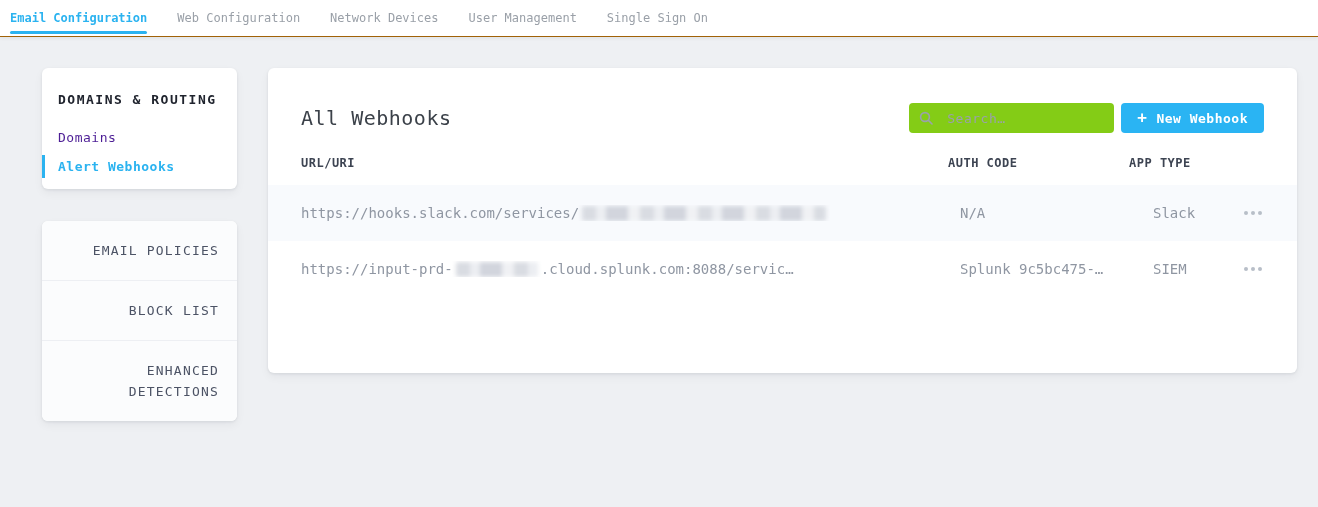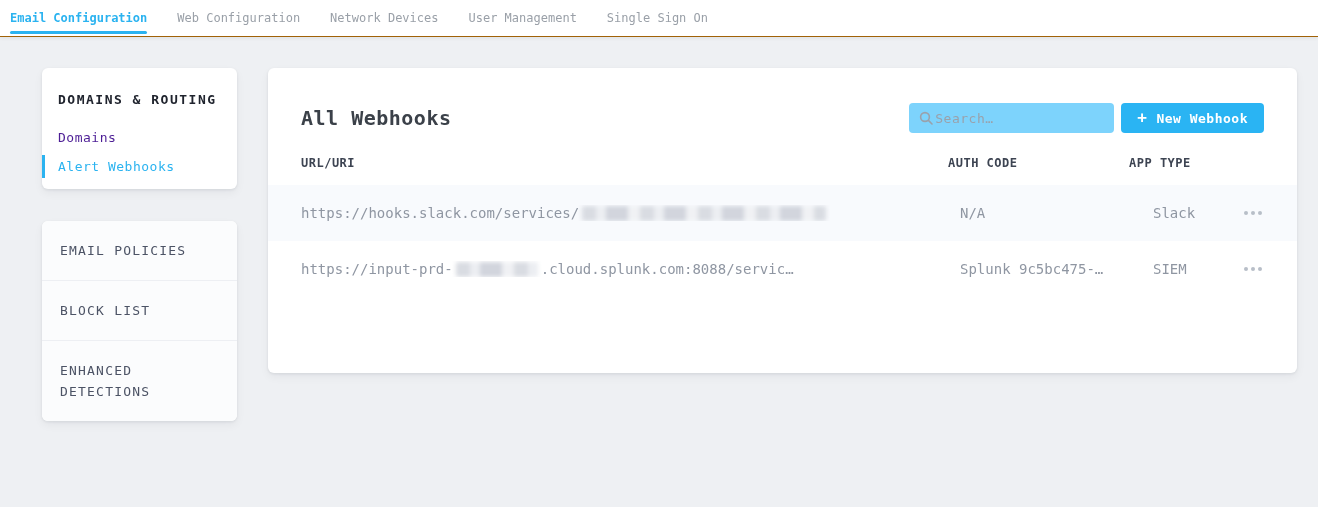--- a/index.html
+++ b/index.html
@@ -44,48 +44,48 @@
   }
   .card.routing { padding:24px 16px 8px 16px; margin-bottom:32px; }
   .routing-heading {
     font-size:13px; font-weight:700; color:#20242e;
     letter-spacing:1.5px; margin-bottom:16px; white-space:nowrap;
   }
   .side-item {
     position:relative; padding:7px 0; font-size:13px;
     letter-spacing:.5px; color:#4c1d95; cursor:pointer; white-space:nowrap;
   }
-  .side-item.active { color:#2bb3f0; font-weight:400; }
+  .side-item.active { color:#2bb3f0; font-weight:700; }
   .side-item.active .active-bar {
     position:absolute; left:-16px; top:3px; bottom:3px;
     width:3px; background:#2bb3f0;
   }
-  .card.group { overflow:hidden; }
+  .card.group { overflow:hidden;text-align:right; }
   .group-section {
     background:#fbfcfd; padding:19px 18px;
     font-size:13px; letter-spacing:1.2px; line-height:21px;
     color:#4c5365; cursor:pointer;
   }
   .group-section + .group-section { border-top:1px solid #edeff3; }
 
   
   .panel {
     flex:1; background:#ffffff; border-radius:6px; min-height:305px;
     box-shadow:0 1px 3px rgba(16,24,40,.08),0 4px 10px rgba(16,24,40,.05);
     padding-bottom:66px;
   }
   .panel-header {
     display:flex; align-items:center; justify-content:space-between;
     padding:35px 33px 0 33px; height:65px;
   }
-  .panel-title { font-size:20px; font-weight:700; color:#3b4149; letter-spacing:.5px; }
+  .panel-title { font-size:20px; font-weight:400; color:#3b4149; letter-spacing:.5px; }
   .header-actions { display:flex; align-items:center; gap:7px; }
   .searchbox {
-    width:205px; height:30px; background:#7dd3fc; border-radius:4px;
-    display:flex; align-items:center; padding:0 10px; gap:2px;
+    width:205px; height:30px; background:#84cc16; border-radius:4px;
+    display:flex; align-items:center; padding:0 10px; gap:14px;
   }
   .searchbox svg { flex:0 0 auto; display:block; }
   .searchbox input {
     border:none; outline:none; background:transparent;
     font-family:inherit; font-size:13px; letter-spacing:.5px;
     color:#5a6170; width:100%;
   }
   .searchbox input::placeholder { color:#9aa1ab; }
   .btn-primary {
     height:30px; padding:0 16px; border:none; border-radius:4px;

